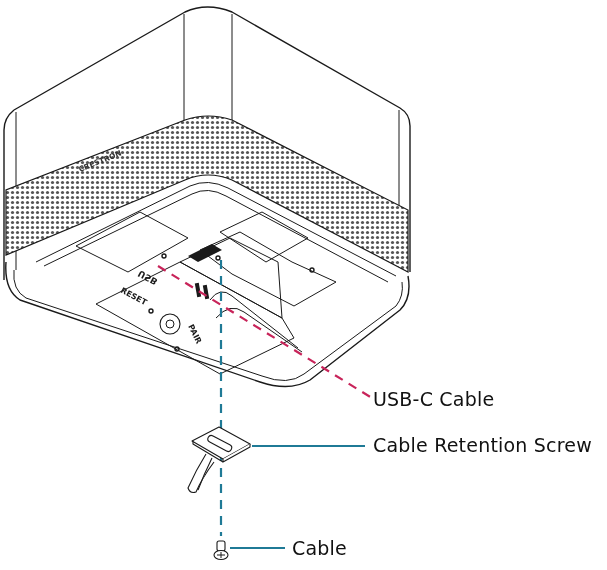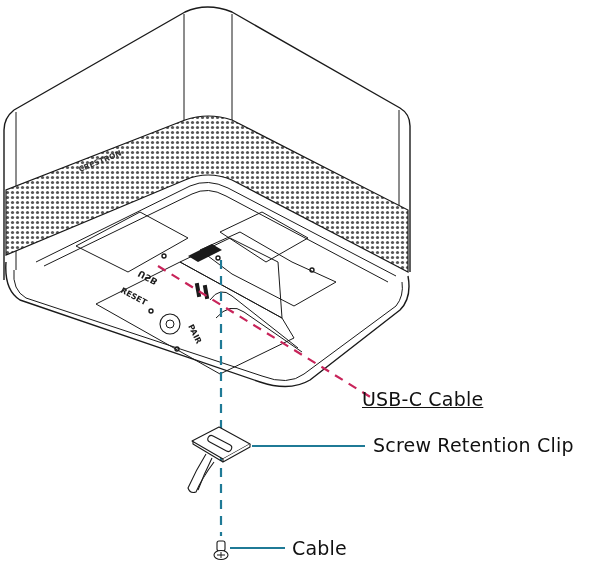--- a/index.html
+++ b/index.html
@@ -89,16 +89,16 @@
   <g fill="#fff" stroke="#1a1a1a" stroke-width="1.1">
     <rect x="217" y="541" width="8" height="10" rx="2"></rect>
     <ellipse cx="221" cy="555" rx="7" ry="4.5"></ellipse>
     <path d="M217,555 L225,555 M221,552 L221,558" stroke-width="1"></path>
   </g>
 
   <line x1="252" y1="446" x2="365" y2="446" stroke="#1f7a96" stroke-width="2.2"></line>
   <line x1="230" y1="548" x2="285" y2="548" stroke="#1f7a96" stroke-width="2.2"></line>
 </svg>
 
-<div class="lbl" style="left:362px;top:390px;text-decoration:underline;">USB-C Cable</div>
-<div class="lbl" style="left:373px;top:436px;">Screw Retention Clip</div>
+<div class="lbl" style="left:373px;top:390px;">USB-C Cable</div>
+<div class="lbl" style="left:373px;top:436px;">Cable Retention Screw</div>
 <div class="lbl" style="left:292px;top:539px;">Cable</div>
 </div>
 
 </body></html>

